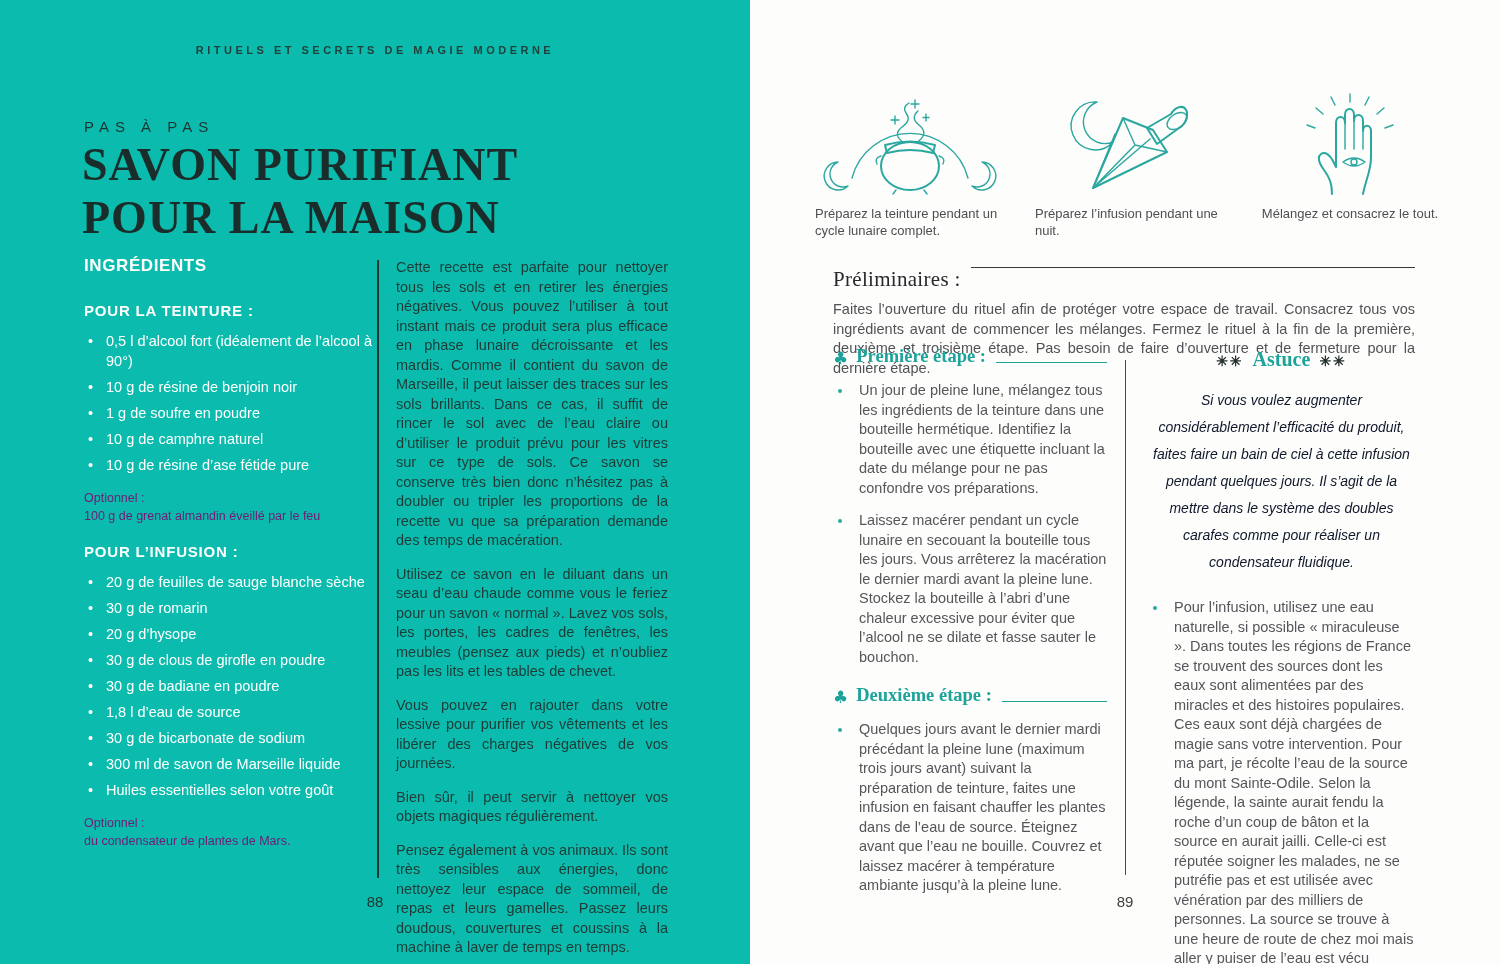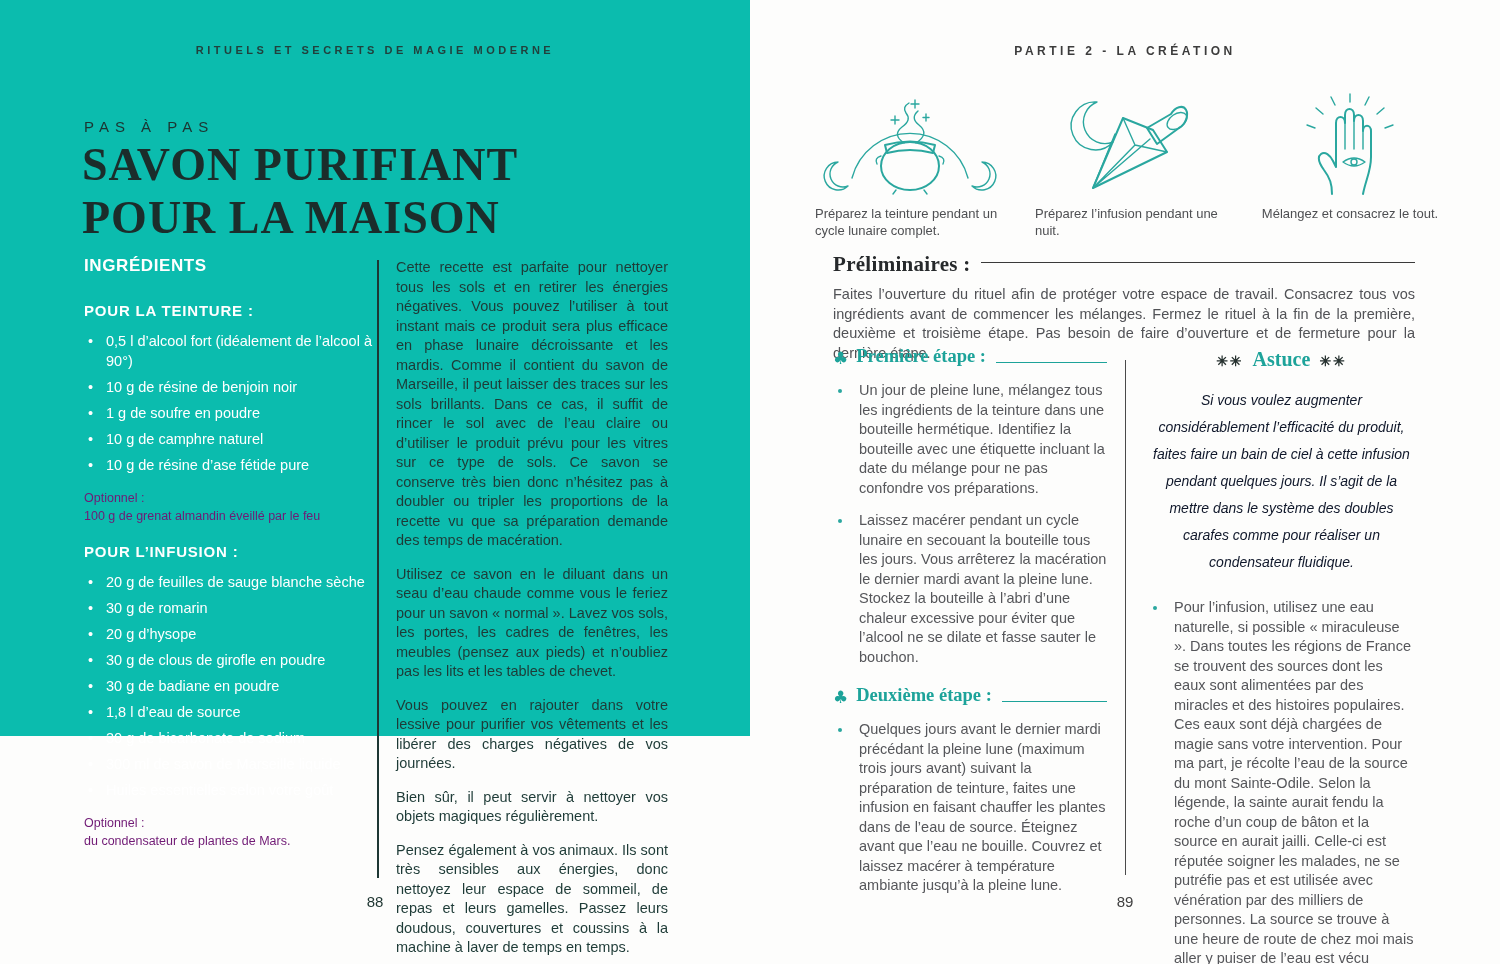--- a/index.html
+++ b/index.html
@@ -2,21 +2,21 @@
 <html lang="fr"><head>
 <meta charset="utf-8">
 <style>
   html,body{margin:0;padding:0;background:#e8e8e8;}
   *{box-sizing:border-box;}
   #spread{
     position:relative;width:1500px;height:964px;margin:0 auto;
     font-family:"Liberation Sans",sans-serif;overflow:hidden;background:#fdfdfc;
   }
   
-  .page-left{position:absolute;left:0;top:0;width:750px;height:736px;background:#0bbcae;}
+  .page-left{position:absolute;left:0;top:0;width:750px;height:964px;background:#0bbcae;}
   .run-head{position:absolute;top:44px;left:0;width:100%;text-align:center;
     font-size:11px;font-weight:700;letter-spacing:3.5px;color:#21413d;}
   .kicker{position:absolute;left:84px;top:118px;font-size:15px;font-weight:500;
     letter-spacing:6px;color:#1c3431;}
   .big-title{position:absolute;left:82px;top:138px;width:560px;
     font-family:"Liberation Serif",serif;font-weight:700;font-size:46px;line-height:53px;
     letter-spacing:1px;color:#1b2d2b;}
   .ing-col{position:absolute;left:84px;top:256px;width:292px;color:#ffffff;}
   .ing-title{font-size:17px;font-weight:700;letter-spacing:.6px;color:#fff;margin:0 0 26px 0;}
   .ing-sub{font-size:15px;font-weight:700;letter-spacing:.8px;color:#fff;margin:0 0 12px 0;}
@@ -38,22 +38,22 @@
   .run-head-r{position:absolute;top:44px;left:0;width:100%;text-align:center;
     font-size:12px;font-weight:600;letter-spacing:3.5px;color:#3c3c3c;}
   .icon-row{position:absolute;left:60px;top:90px;width:640px;display:flex;
     justify-content:space-between;}
   .icon-box{width:200px;display:flex;flex-direction:column;align-items:center;}
   .icon-box svg{display:block;}
   .cap{margin-top:10px;font-size:13px;line-height:17px;color:#4e4f52;text-align:left;max-width:190px;}
   .ln{fill:none;stroke:#2aa79f;stroke-width:2;stroke-linecap:round;stroke-linejoin:round;}
   .ln-thin{fill:none;stroke:#2aa79f;stroke-width:1.4;stroke-linecap:round;stroke-linejoin:round;}
   .prelim{position:absolute;left:83px;top:252px;width:582px;}
-  .prelim-head{display:flex;align-items:center;font-family:"Liberation Serif",serif;
-    font-size:21px;font-weight:700;color:#26292b;letter-spacing:.3px;}
+  .prelim-head{display:flex;align-items:flex-start;font-family:"Liberation Serif",serif;
+    font-size:21px;font-weight:400;color:#26292b;letter-spacing:.3px;margin-top:15px;}
   .prelim-head .rule{flex:1;border-bottom:1.4px solid #3a3a3a;margin:0 0 4px 10px;}
   .prelim-text{margin-top:8px;font-size:14.5px;line-height:19.5px;color:#515256;text-align:justify;}
   .col-a{position:absolute;left:83px;top:346px;width:274px;}
   .col-div-right{position:absolute;left:375px;top:360px;width:1.3px;height:515px;background:#4a4a4a;}
   .col-b{position:absolute;left:398px;top:348px;width:267px;}
   .etape-head{display:flex;align-items:flex-end;font-family:"Liberation Serif",serif;
     font-size:18.5px;font-weight:600;color:#1da39a;margin-bottom:14px;}
   .etape-head .club{font-family:"DejaVu Sans",sans-serif;font-size:17px;margin-right:8px;
     color:#1da39a;line-height:1;}
   .etape-head .rule{flex:1;border-bottom:1.4px solid #1da39a;margin:0 0 4px 10px;min-width:30px;}
@@ -124,21 +124,20 @@
         <p>Utilisez ce savon en le diluant dans un seau d’eau chaude comme vous le feriez pour un savon « normal ». Lavez vos sols, les portes, les cadres de fenêtres, les meubles (pensez aux pieds) et n’oubliez pas les lits et les tables de chevet.</p>
         <p>Vous pouvez en rajouter dans votre lessive pour purifier vos vêtements et les libérer des charges négatives de vos journées.</p>
         <p>Bien sûr, il peut servir à nettoyer vos objets magiques régulièrement.</p>
         <p>Pensez également à vos animaux. Ils sont très sensibles aux énergies, donc nettoyez leur espace de sommeil, de repas et leurs gamelles. Passez leurs doudous, couvertures et coussins à la machine à laver de temps en temps.</p>
       </div>
 
     <div class="pagenum left">88</div>
   </div>
 
   <div class="page-right">
-    <div class="run-head-r">PARTIE 2 - LA CRÉATION</div>
 
     <div class="icon-row">
 
       <div class="icon-box">
         <span>
           <svg width="180" height="105" viewBox="0 0 180 105">
             <path class="ln-thin" d="M32,88 A60,60 0 0 1 148,88"></path>
             <path class="ln-thin" d="M18,72 a14,14 0 1 0 10,24 a11,11 0 1 1 -10,-24"></path>
             <path class="ln-thin" d="M162,72 a14,14 0 1 1 -10,24 a11,11 0 1 0 10,-24"></path>
             <ellipse class="ln" cx="90" cy="76" rx="29" ry="24"></ellipse>

